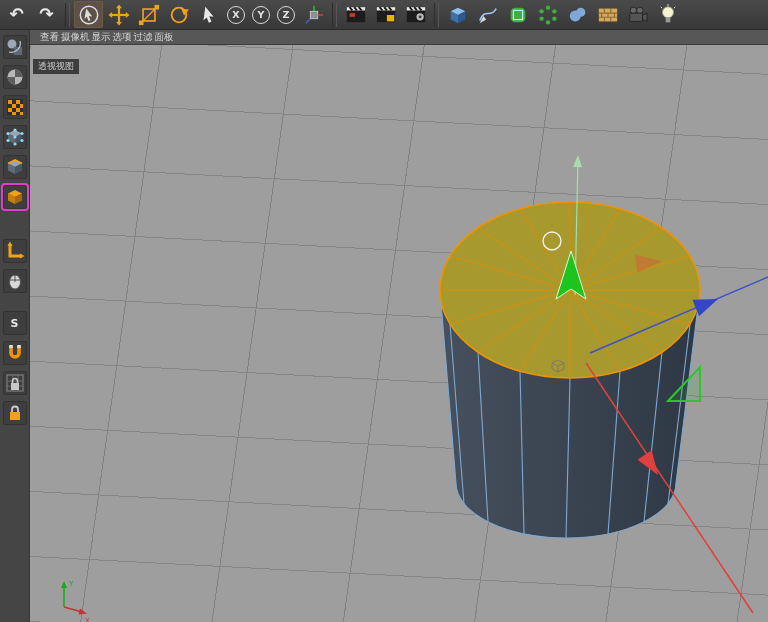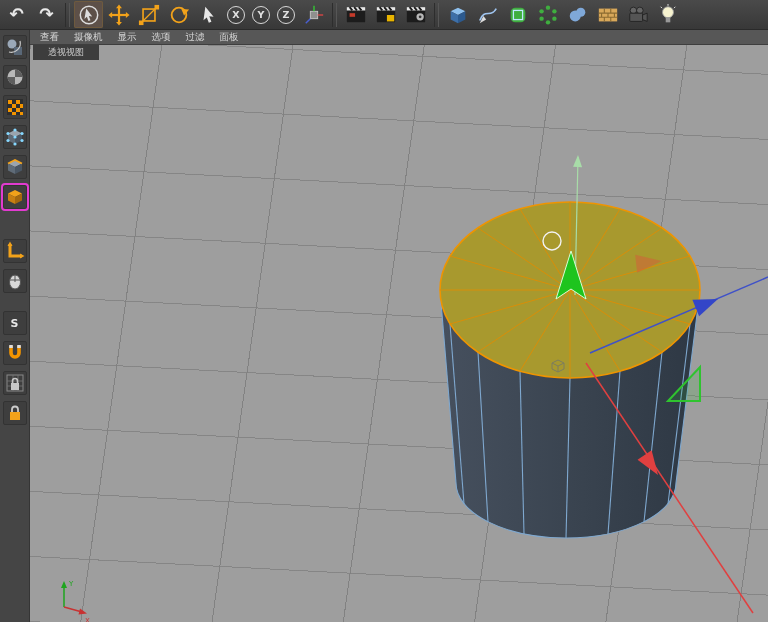--- a/index.html
+++ b/index.html
@@ -15,43 +15,43 @@
   .tbtn.active{background:#5d5048;box-shadow:inset 0 0 0 1px #6e5a3e}
   .tbtn svg{width:22px;height:22px;display:block}
   .tbtn .glyph{font-size:17px;line-height:1;color:#e8e8e8;font-weight:bold}
   .tbtn.smallb{width:24px}
   .circle-btn{width:18px;height:18px;border:1.5px solid #d8d8d8;border-radius:50%;
     color:#e2e2e2;font-size:9.5px;font-weight:bold;display:flex;align-items:center;justify-content:center}
   .sep{width:5px;height:24px;border-left:1px solid #2d2d2d;border-right:1px solid #565656;margin:0 3px;flex:0 0 auto}
 
   
   .menubar{position:absolute;left:30px;top:30px;width:738px;height:15px;background:#575757;
-    border-bottom:1px solid #3e3e3e;display:flex;align-items:center;gap:15px;padding:0 10px}
+    border-bottom:1px solid #3e3e3e;display:flex;align-items:center;gap:2px;padding:0 10px}
   .menu-item{font-size:9.5px;color:#d6d6d6;white-space:nowrap}
 
   
   .sidebar{position:absolute;left:0;top:30px;width:30px;height:592px;background:#454545;
     border-right:1px solid #353535;display:flex;flex-direction:column;align-items:center;padding-top:5px}
   .stool{width:24px;height:24px;margin-bottom:6px;display:flex;align-items:center;justify-content:center;
     background:#3e3e3e;border:1px solid #333;border-radius:2px;flex:0 0 auto}
   .stool svg{width:20px;height:20px;display:block}
   .stool.active{outline:2px solid #e23bd0;outline-offset:0}
   .spacer-lg{height:24px;flex:0 0 auto}
   .spacer-sm{height:12px;flex:0 0 auto}
   .snap-s{font-size:11px;font-weight:bold;color:#e8e8e8}
 
   
   .viewport{position:absolute;left:30px;top:45px;width:738px;height:577px;
     background:
       repeating-linear-gradient(98deg,  rgba(128,128,128,.95) 0px, rgba(128,128,128,.95) 1px, transparent 1px, transparent 130px),
       repeating-linear-gradient(3deg,   rgba(132,132,132,.95) 0px, rgba(132,132,132,.95) 1px, transparent 1px, transparent 65px),
       #9e9e9e;
     overflow:hidden}
-  .vp-label{position:absolute;left:3px;top:0;background:#3d3d3d;color:#c9c9c9;
-    font-size:9px;padding:1px 15px;z-index:5}
+  .vp-label{position:absolute;left:3px;top:14px;background:#3d3d3d;color:#c9c9c9;
+    font-size:9px;padding:1px 5px;z-index:5}
   .scene{position:absolute;left:0;top:0;width:738px;height:577px;display:block}
 </style>
 </head>
 <body>
 
 <div class="window">
 
   <div class="toolbar">
     <div class="tbtn">
         <span class="glyph">↶</span>

